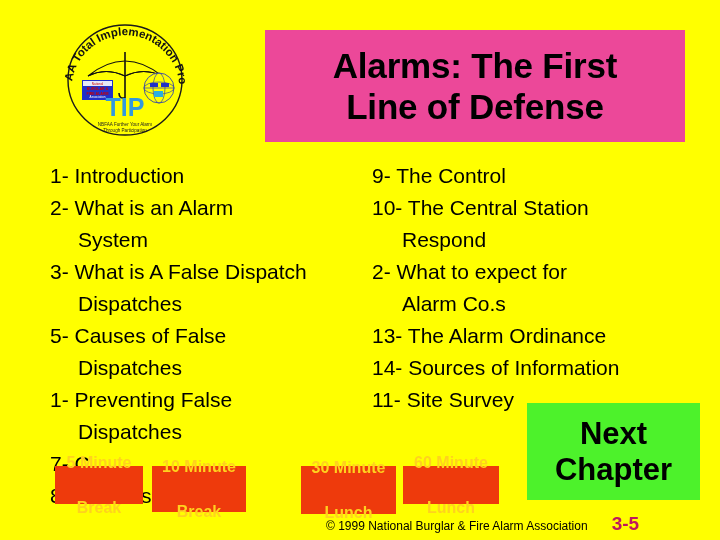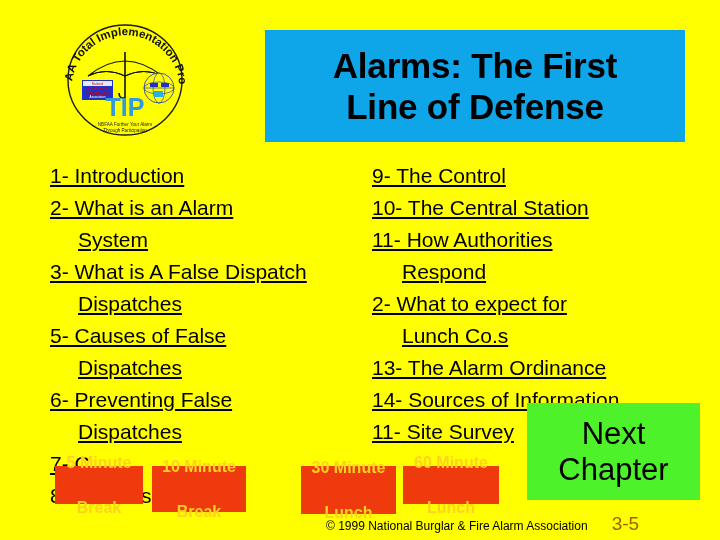--- a/index.html
+++ b/index.html
@@ -32,21 +32,21 @@
   }
   .logo-wrap svg { display: block; }
 
   
   .title-box {
     position: absolute;
     left: 265px;
     top: 30px;
     width: 420px;
     height: 112px;
-    background: #0ea5e9;
+    background: #ec4899;
     display: flex;
     align-items: center;
     justify-content: center;
     text-align: center;
     box-sizing: border-box;
   }
   .title-text {
     color: #000000;
     font-size: 35px;
     font-weight: bold;
@@ -62,21 +62,20 @@
   .col-left  { left: 50px;  width: 320px; }
   .col-right { left: 372px; width: 330px; }
 
   .toc-item {
     color: #000000;
     font-size: 21px;
     line-height: 32px;
     white-space: nowrap;
   }
   .toc-item .lnk {
-    text-decoration: underline;
     text-underline-offset: 2px;
   }
   .toc-item.plain .lnk { text-decoration: none; }
   .toc-sub {
     padding-left: 28px;
   }
   .toc-sub-r {
     padding-left: 30px;
   }
 
@@ -106,21 +105,21 @@
   
   .btn-green {
     position: absolute;
     left: 527px;
     top: 403px;
     width: 173px;
     height: 97px;
     background: #4DF22B;
     color: #000000;
     font-size: 31px;
-    font-weight: normal;
+    font-weight: bold;
     line-height: 1.15;
     text-align: right;
     display: flex;
     flex-direction: column;
     align-items: center;
     justify-content: center;
     box-sizing: border-box;
   }
 
   
@@ -132,22 +131,22 @@
     align-items: baseline;
     gap: 24px;
     white-space: nowrap;
   }
   .footer-copy {
     font-size: 12px;
     color: #000000;
   }
   .footer-page {
     font-size: 19px;
-    font-weight: normal;
-    color: #a16207;
+    font-weight: bold;
+    color: #be185d;
   }
 </style>
 </head>
 <body>
 
 <div class="slide">
 
   <div class="logo-wrap">
     <svg width="135" height="135" viewBox="0 0 135 135" xmlns="http://www.w3.org/2000/svg">
       <defs>
@@ -214,21 +213,21 @@
     </div>
 
     <div class="toc-item">
       <span class="lnk">5- Causes of False</span>
     </div>
     <div class="toc-item toc-sub">
       <span class="lnk">Dispatches</span>
     </div>
 
     <div class="toc-item">
-      <span class="lnk">6- Preventing False</span>
+      <span class="lnk">1- Preventing False</span>
     </div>
     <div class="toc-item toc-sub">
       <span class="lnk">Dispatches</span>
     </div>
 
     <div class="toc-item">
       <span class="lnk">7- C</span>
     </div>
 
     <div class="toc-item plain">
@@ -239,32 +238,29 @@
   <div class="col col-right">
 
     <div class="toc-item">
       <span class="lnk">9- The Control</span>
     </div>
 
     <div class="toc-item">
       <span class="lnk">10- The Central Station</span>
     </div>
 
-    <div class="toc-item">
-      <span class="lnk">11- How Authorities</span>
-    </div>
     <div class="toc-item toc-sub-r">
       <span class="lnk">Respond</span>
     </div>
 
     <div class="toc-item">
       <span class="lnk">2- What to expect for</span>
     </div>
     <div class="toc-item toc-sub-r">
-      <span class="lnk">Lunch Co.s</span>
+      <span class="lnk">Alarm Co.s</span>
     </div>
 
     <div class="toc-item">
       <span class="lnk">13- The Alarm Ordinance</span>
     </div>
 
     <div class="toc-item">
       <span class="lnk">14- Sources of Information</span>
     </div>
 

